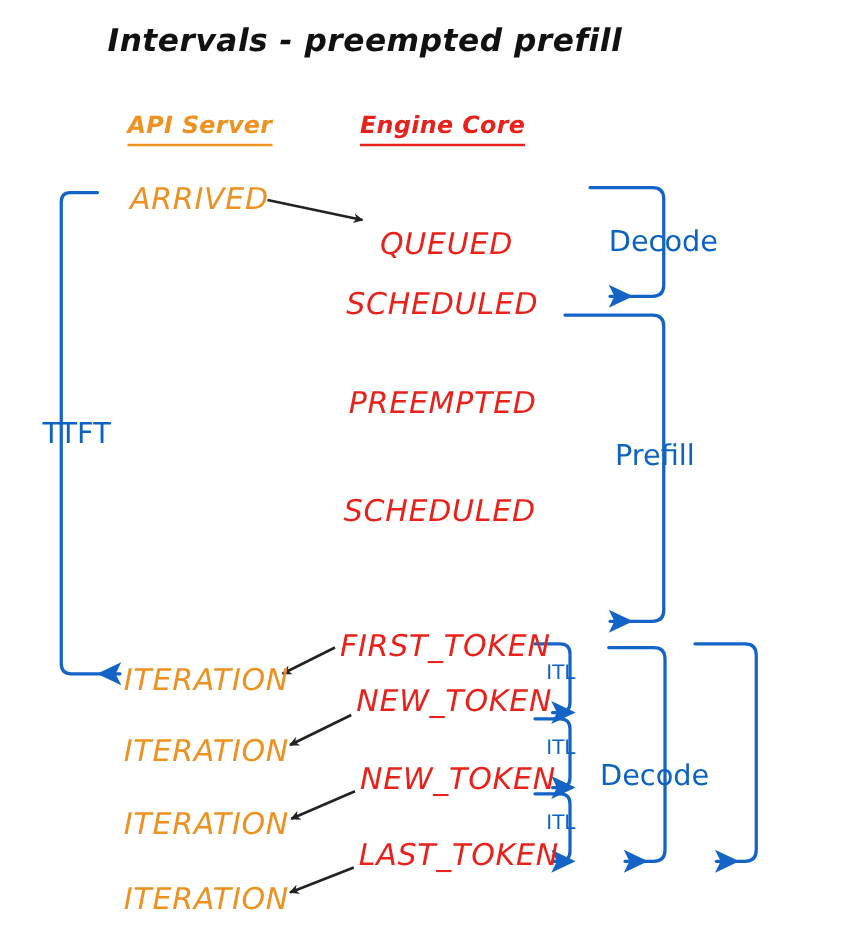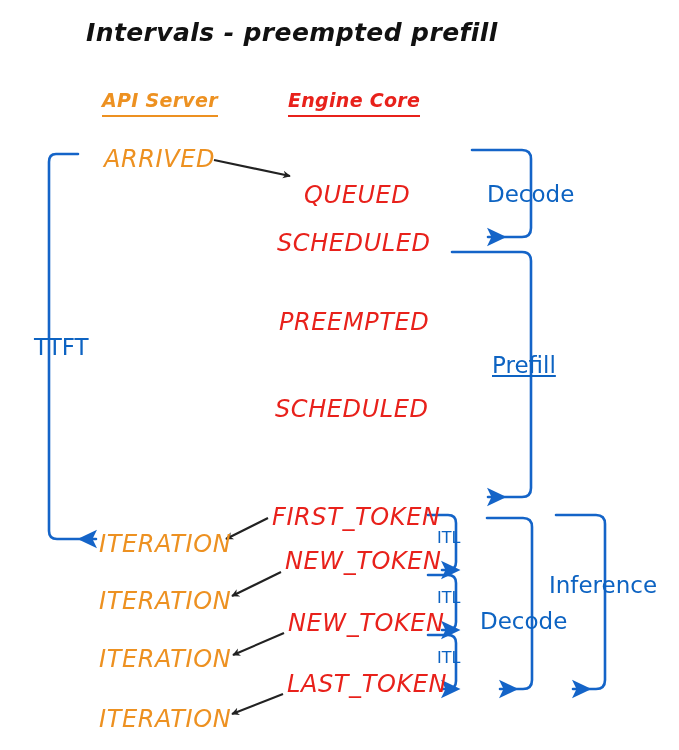--- a/index.html
+++ b/index.html
@@ -141,20 +141,19 @@
   <div class="txt hand state core" style="left:277px; top:231px;">SCHEDULED</div>
   <div class="txt hand state core" style="left:279px; top:310px;text-align:right;">PREEMPTED</div>
   <div class="txt hand state core" style="left:275px; top:397px;">SCHEDULED</div>
   <div class="txt hand state core" style="left:272px; top:505px;">FIRST_TOKEN</div>
   <div class="txt hand state core" style="left:285px; top:549px;">NEW_TOKEN</div>
   <div class="txt hand state core" style="left:288px; top:611px;">NEW_TOKEN</div>
   <div class="txt hand state core" style="left:287px; top:672px;text-align:center;">LAST_TOKEN</div>
 
   <div class="txt lbl" style="left:22px; top:336px;margin-left:12px;">TTFT</div>
   <div class="txt lbl" style="left:487px; top:183px;">Decode</div>
-  <div class="txt lbl" style="left:492px; top:354px;text-decoration:underline;">Prefill</div>
+  <div class="txt lbl" style="left:492px; top:354px;">Prefill</div>
   <div class="txt lbl small" style="left:437px; top:530px;">ITL</div>
   <div class="txt lbl small" style="left:437px; top:590px;">ITL</div>
   <div class="txt lbl small" style="left:437px; top:650px;">ITL</div>
   <div class="txt lbl" style="left:480px; top:610px;text-align:center;">Decode</div>
-  <div class="txt lbl" style="left:549px; top:574px;">Inference</div>
 
 </div>
 
 </body></html>

